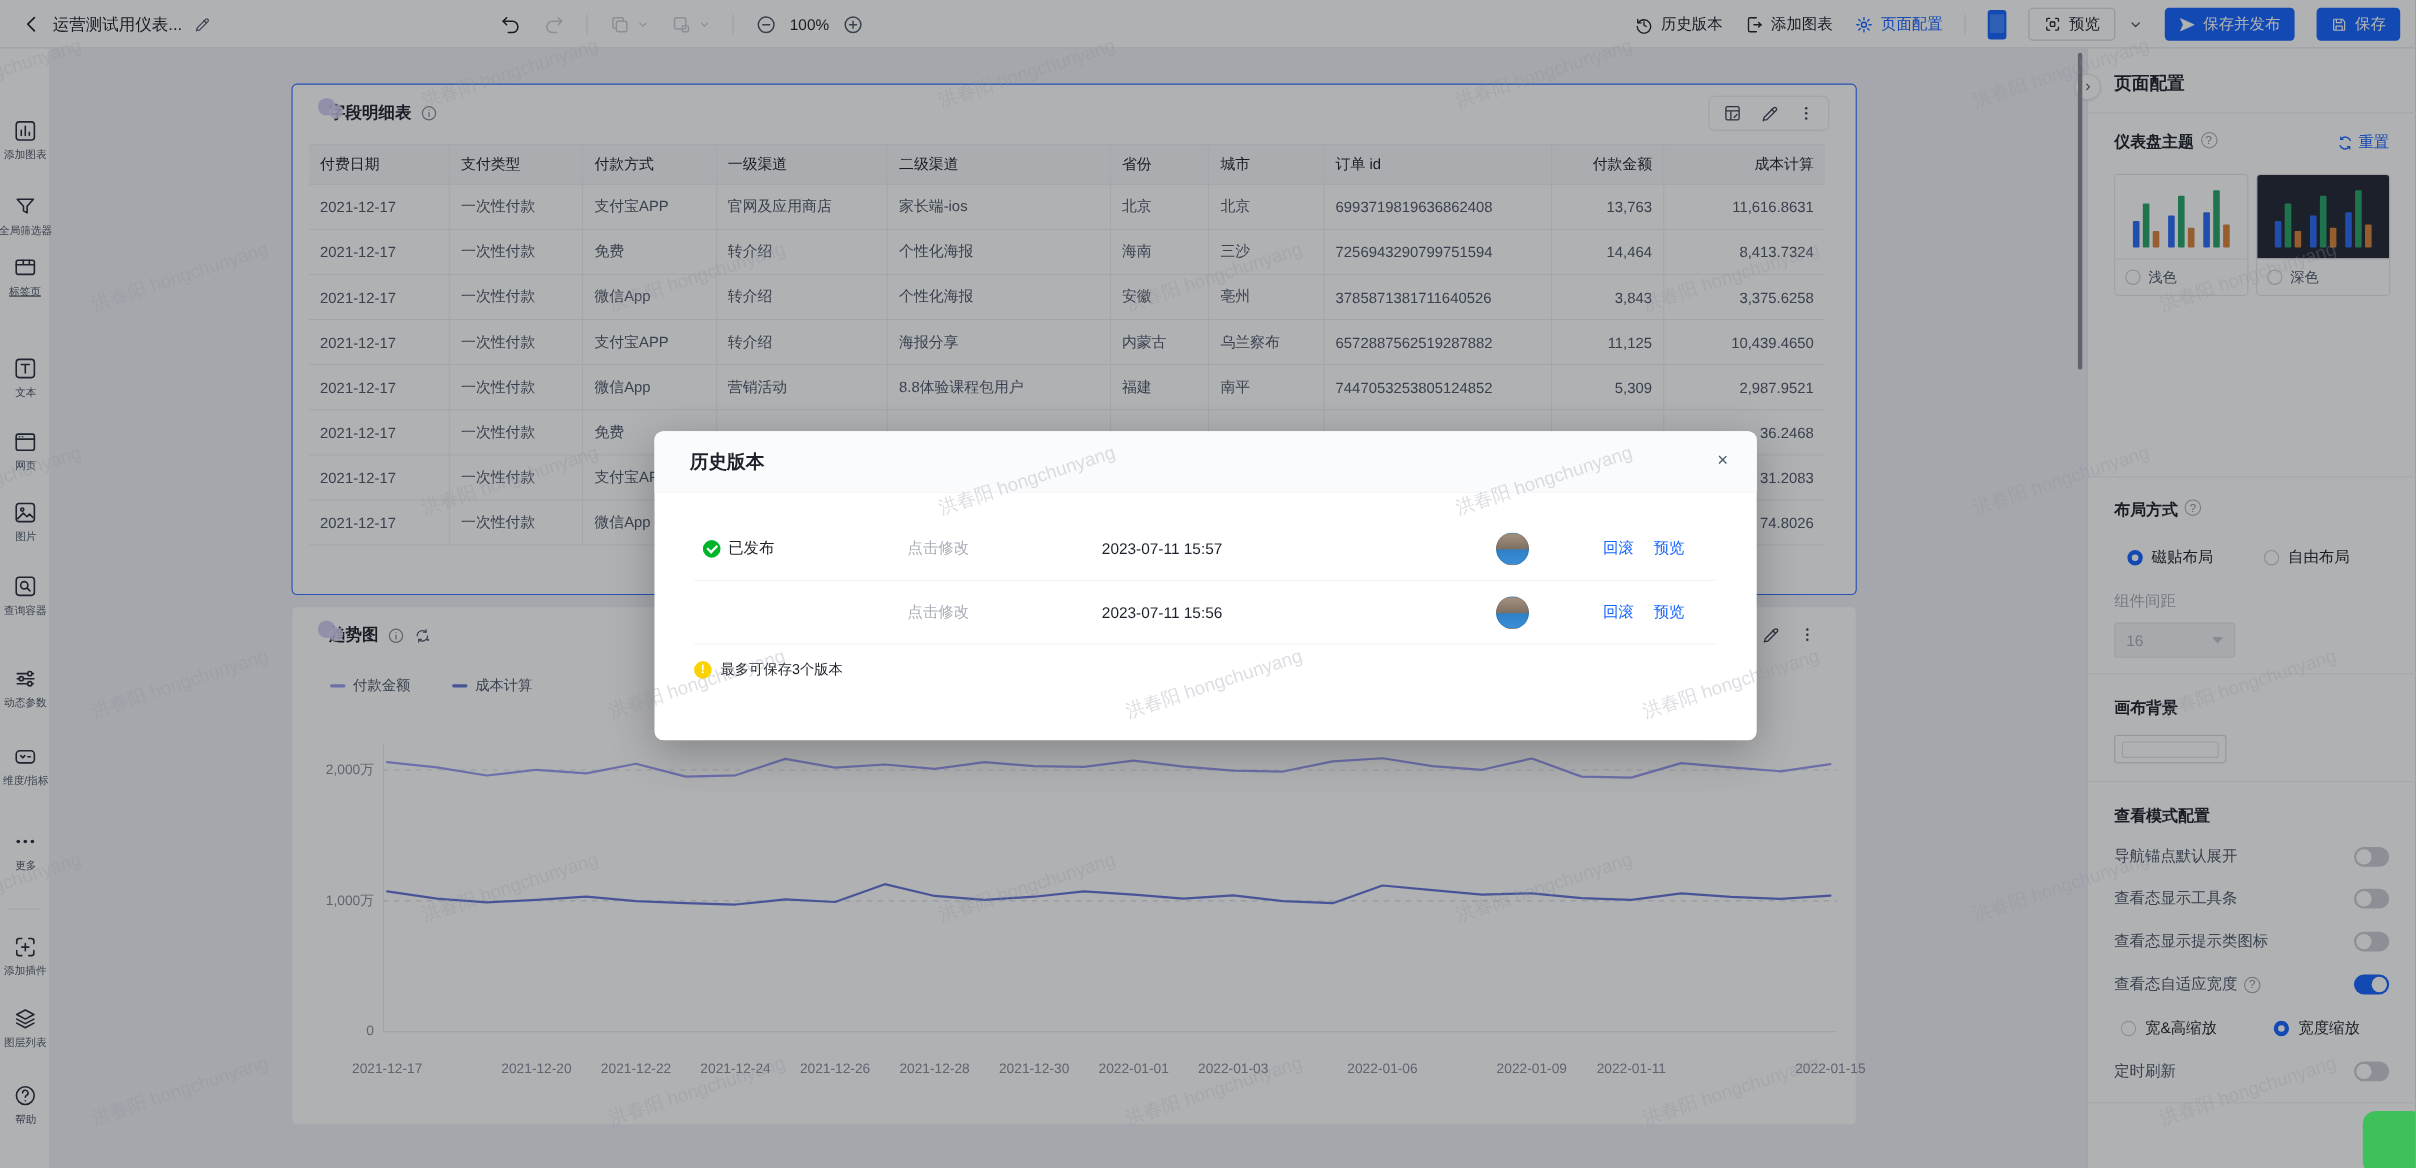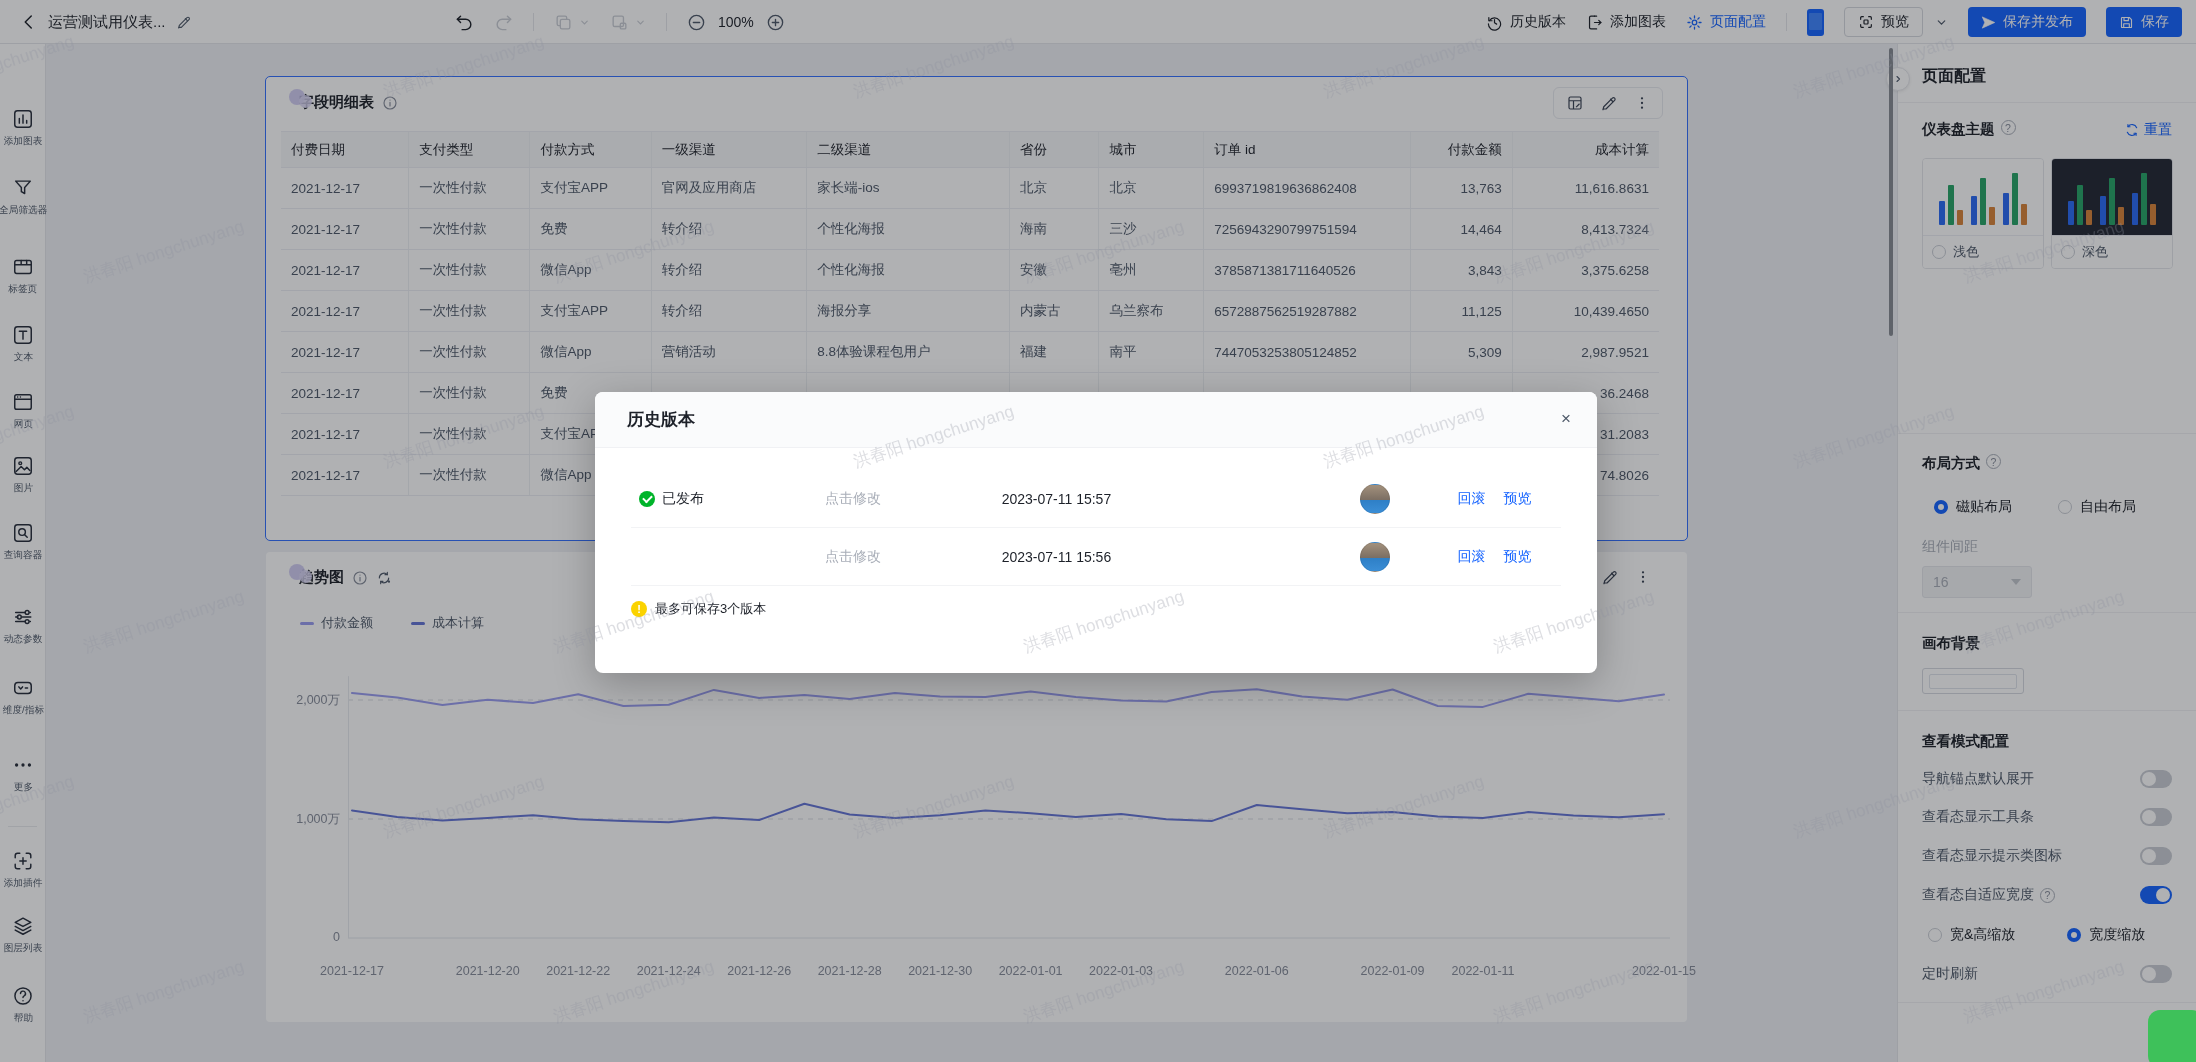--- a/index.html
+++ b/index.html
@@ -267,21 +267,21 @@
         <span class="lbl">添加图表</span>
       </div>
       <div class="sb-item" style="top: 133px;">
         <span class="icn">
           <svg width="22" height="22" viewBox="0 0 24 24" fill="none" stroke="currentColor" stroke-width="1.6" stroke-linecap="round" stroke-linejoin="round">
             <path d="M4 4.5h16l-6.2 7v6.5l-3.6-2v-4.5z"></path>
           </svg>
         </span>
         <span class="lbl">全局筛选器</span>
       </div>
-      <div class="sb-item" style="top: 212px;">
+      <div class="sb-item" style="top: 188px; text-decoration: underline;">
         <span class="icn">
           <svg width="22" height="22" viewBox="0 0 24 24" fill="none" stroke="currentColor" stroke-width="1.6" stroke-linecap="round" stroke-linejoin="round">
             <rect x="3" y="5" width="18" height="14" rx="2"></rect>
             <path d="M3 9.5h18M10 5v4.5M16 5v4.5"></path>
           </svg>
         </span>
         <span class="lbl">标签页</span>
       </div>
       <div class="sb-item" style="top: 280px;">
         <span class="icn">

